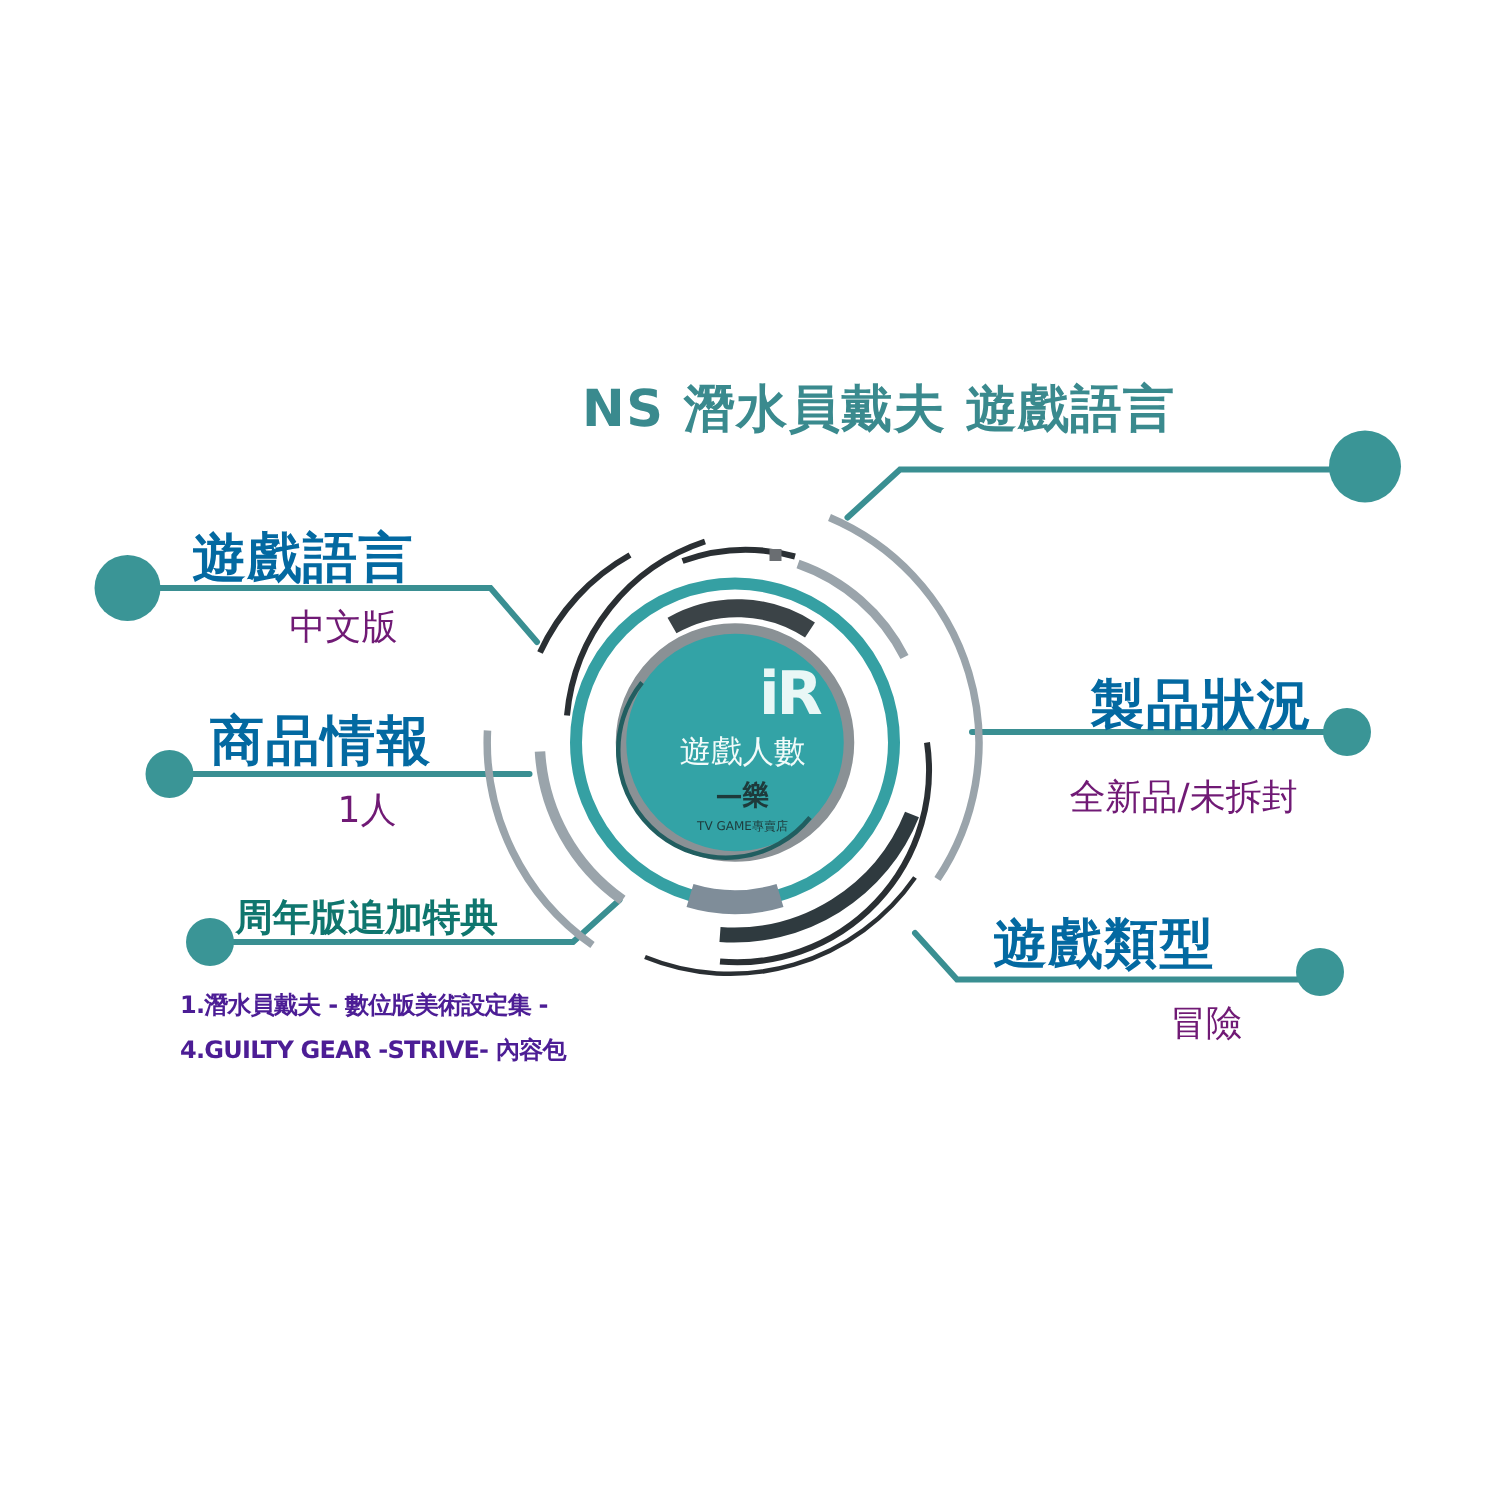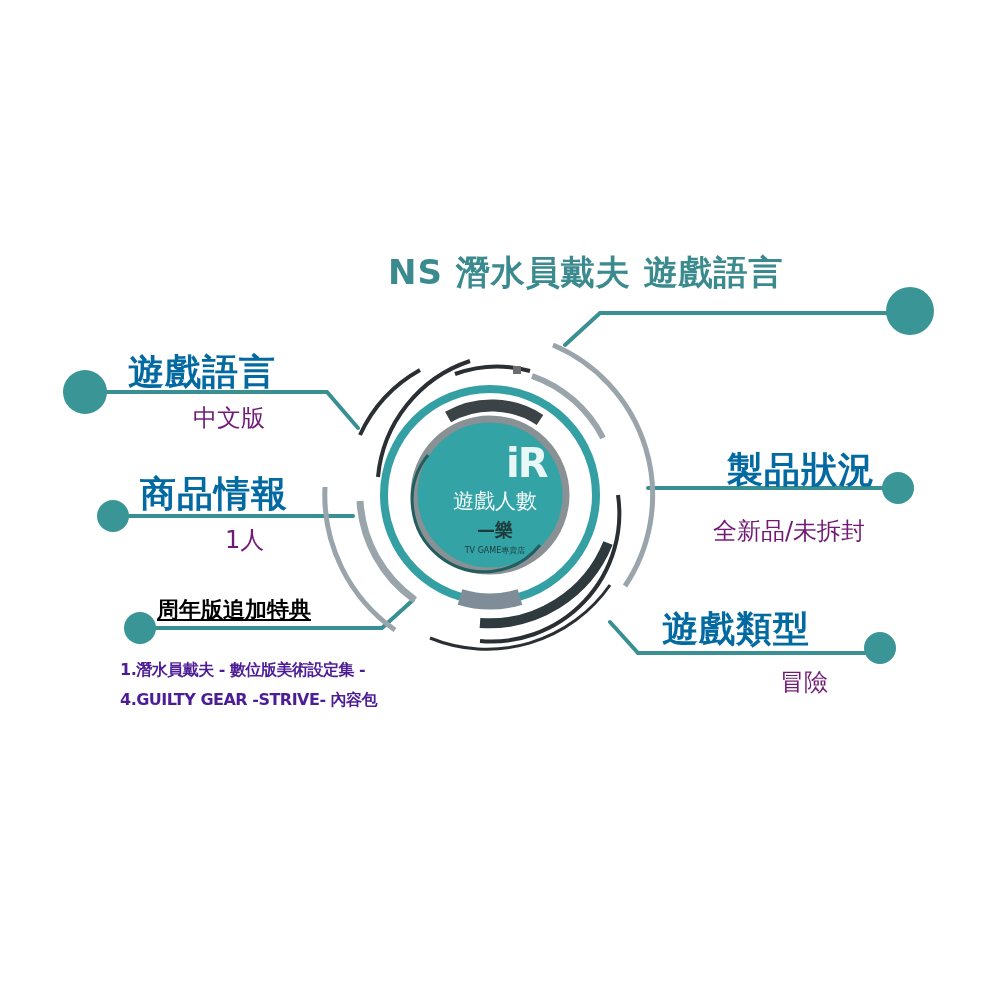--- a/index.html
+++ b/index.html
@@ -3,21 +3,21 @@
 <meta charset="utf-8">
 <style>
   html, body { margin:0; padding:0; }
   body { width:1000px; height:1000px; background:#ffffff; position:relative; overflow:hidden;
          font-family:"DejaVu Sans", "Liberation Sans", sans-serif; }
   .abs { position:absolute; }
   svg.art { position:absolute; left:0; top:0; width:1000px; height:1000px; }
   .title { left:388px; top:250px; font-size:34px; font-weight:bold; color:#3a8a8e; white-space:nowrap; letter-spacing:1px; }
   .label { font-size:36px; font-weight:bold; color:#0369a1; white-space:nowrap; letter-spacing:1px; }
   .value { font-size:24px; color:#701a75; white-space:nowrap; }
-  .bonus-head { font-size:22px; font-weight:bold; color:#000000; white-space:nowrap;text-decoration:underline; }
+  .bonus-head { font-size:25px; font-weight:bold; color:#0f766e; white-space:nowrap; }
   .bonus-line { font-size:16px; font-weight:bold; color:#4c1d95; white-space:nowrap; letter-spacing:-0.5px; }
   .logo-ir { left:473px; top:440px; width:40px; font-size:40px; font-weight:bold; color:#e9f7f6; text-align:center; letter-spacing:-2px;margin-left:33px; }
   .logo-title { left:440px; top:487px; width:110px; text-align:center; font-size:21px; color:#f2fbfa; white-space:nowrap; }
   .logo-shop { left:455px; top:518px; width:80px; text-align:center; font-size:18px; font-weight:bold; color:#1e3a3b; white-space:nowrap; }
   .logo-sub { left:445px; top:545px; width:100px; text-align:center; font-size:8px; color:#1e3a3b; white-space:nowrap; }
 </style>
 </head>
 <body>
 
 <svg class="art" viewBox="0 0 1000 1000">

